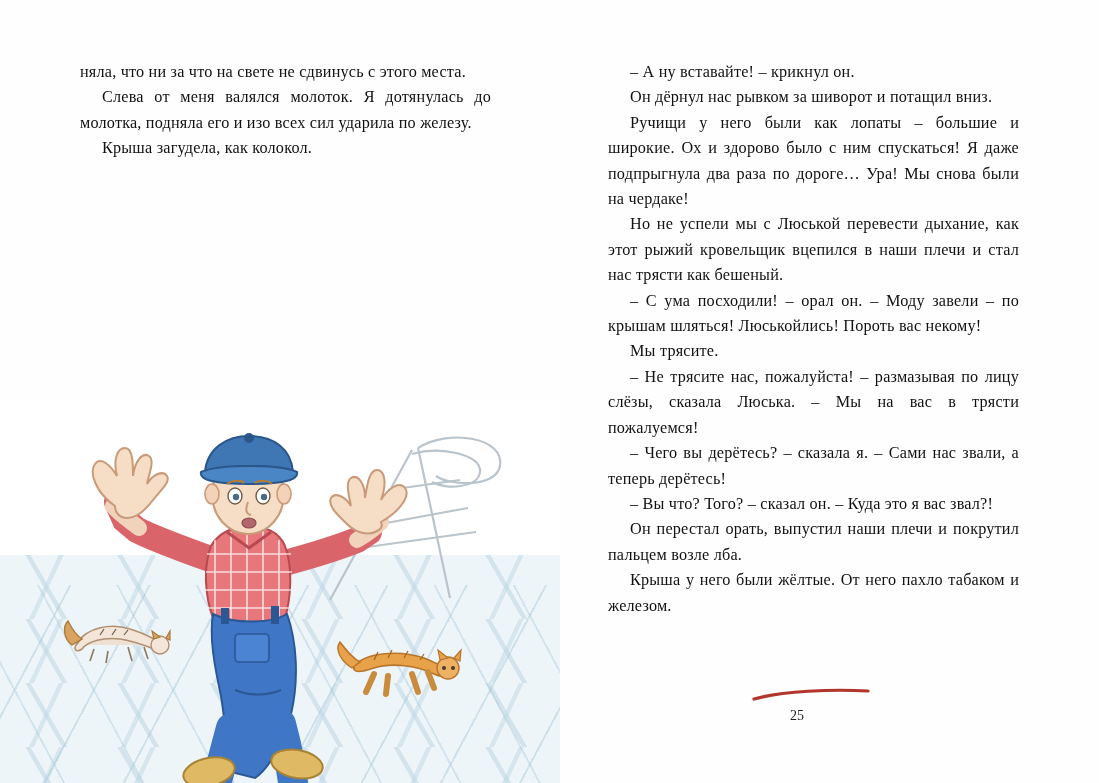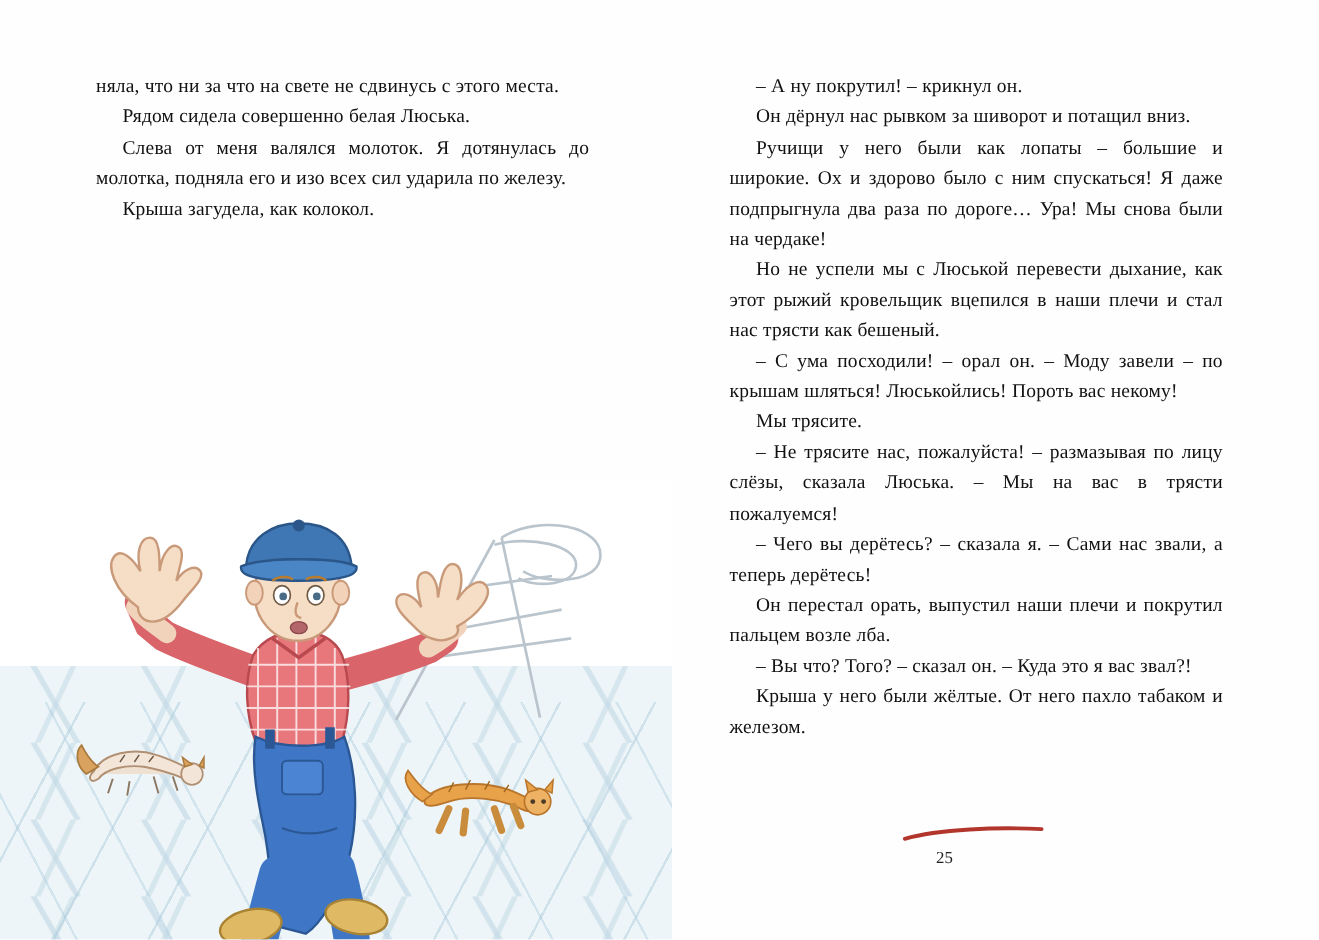--- a/index.html
+++ b/index.html
@@ -94,37 +94,36 @@
   
   .page-ornament {
     position: absolute;
     left: 752px;
     top: 688px;
     width: 120px;
     height: 14px;
   }
   .page-number {
     position: absolute;
-    left: 754px;
+    left: 790px;
     top: 708px;
     width: 40px;
-    text-align: right;
+    text-align: left;
     font-family: "Liberation Serif", serif;
     font-size: 14px;
     color: #222222;
   }
 </style>
 </head>
 <body>
 
 <div class="page">
 
   <div class="column left">
     <p class="noindent">няла, что ни за что на свете не сдви­нусь с этого места.</p>
-    <p>Рядом сидела совершенно белая Люська.</p>
     <p>Слева от меня валялся молоток. Я до­тянулась до молотка, подняла его и изо всех сил ударила по железу.</p>
     <p>Крыша загудела, как колокол.</p>
   </div>
 
   <div class="illustration">
     <div class="sky"></div>
     <div class="roof-bg">
       <div class="tiles"></div>
       <div class="tiles2"></div>
     </div>
@@ -245,30 +244,30 @@
       <g stroke="#c98c3c" stroke-width="6" stroke-linecap="round" fill="none">
         <path d="M44 44 L36 62"></path>
           <path d="M58 46 L56 64"></path>
           <path d="M82 44 L88 62"></path>
           <path d="M98 42 L104 58"></path>
       </g>
     </svg>
   </div>
 
   <div class="column right">
-    <p>– А ну покрутил! – крикнул он.</p>
+    <p>– А ну вставайте! – крикнул он.</p>
     <p>Он дёрнул нас рывком за шиворот и потащил вниз.</p>
     <p>Ручищи у него были как лопаты – большие и широкие. Ох и здорово было с ним спускаться! Я даже подпрыгнула два раза по дороге… Ура! Мы снова были на чердаке!</p>
     <p>Но не успели мы с Люськой переве­сти дыхание, как этот рыжий кровель­щик вцепился в наши плечи и стал нас трясти как бешеный.</p>
     <p>– С ума посходили! – орал он. – Моду завели – по крышам шляться! Люськой­лись! Пороть вас некому!</p>
     <p>Мы трясите.</p>
     <p>– Не трясите нас, пожалуйста! – разма­зывая по лицу слёзы, сказала Люська. – Мы на вас в трясти пожалуемся!</p>
     <p>– Чего вы дерётесь? – сказала я. – Сами нас звали, а теперь дерётесь!</p>
+    <p>– Вы что? Того? – сказал он. – Куда это я вас звал?!</p>
     <p>Он перестал орать, выпустил наши плечи и покрутил пальцем возле лба.</p>
-    <p>– Вы что? Того? – сказал он. – Куда это я вас звал?!</p>
     <p>Крыша у него были жёлтые. От него пахло табаком и железом.</p>
   </div>
 
   <svg class="page-ornament" viewBox="0 0 120 14">
     <path d="M2 11 C 30 3, 80 1, 116 3" fill="none" stroke="#b3362c" stroke-width="3.2" stroke-linecap="round"></path>
   </svg>
   <div class="page-number">25</div>
 
 </div>
 

